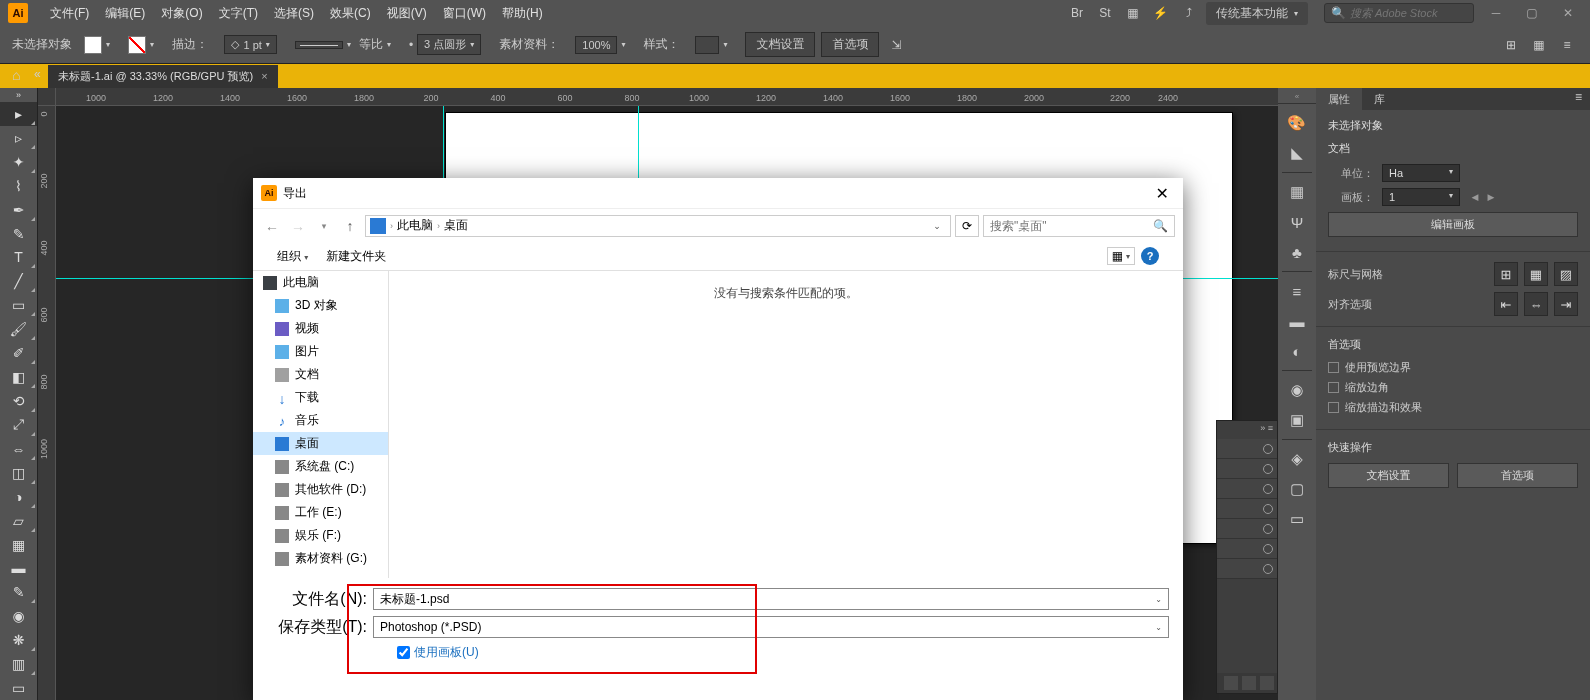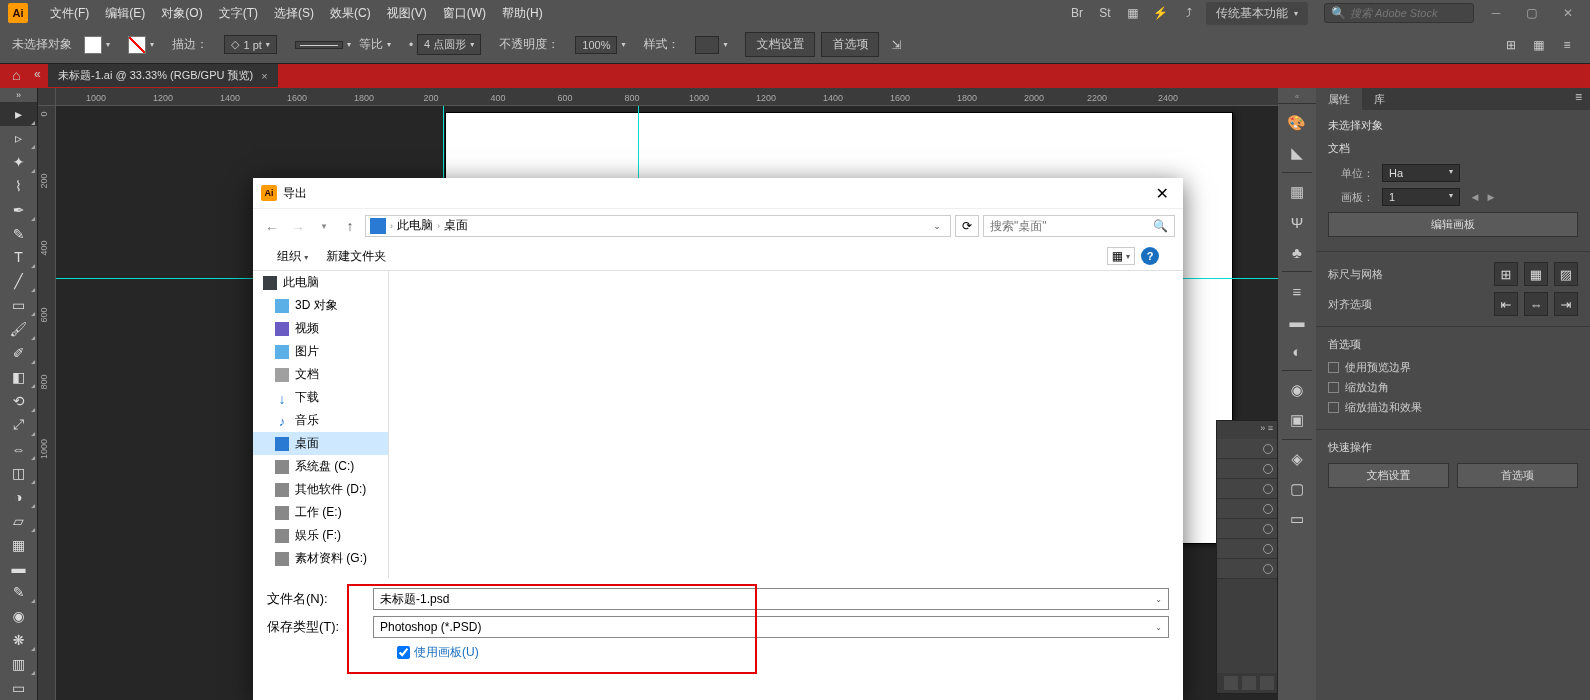--- a/index.html
+++ b/index.html
@@ -25,21 +25,21 @@
 .swatch-none::after{ content:""; position:absolute; left:0; top:0; right:0; bottom:0; background: linear-gradient(to top right, transparent 45%, red 45%, red 55%, transparent 55%);}
 .cb-group { display: flex; align-items: center; gap: 4px; margin-right: 18px; }
 .cb-dd { background: #454545; border: 1px solid #2a2a2a; padding: 2px 6px; font-size: 11px; display: flex; align-items: center; gap: 4px; }
 .chev { font-size: 8px; color: #ccc; }
 .line-preview { width: 48px; height: 8px; background:#444; border:1px solid #2a2a2a; position:relative; padding:0;}
 .line-preview::after{content:""; position:absolute; left:4px; right:4px; top:3px; height:1px; background:#ccc;}
 .cb-btn { background: #454545; border: 1px solid #2a2a2a; padding: 3px 10px; font-size: 12px; color: #ccc; }
 .controlbar-right { margin-left: auto; display: flex; gap: 6px;}
 
 
-.tabstrip { background: #b91c1c; height: 24px; display: flex; align-items: flex-start; padding-left: 48px;}
+.tabstrip { background: #eab308; height: 24px; display: flex; align-items: center; padding-left: 48px;}
 .doc-tab { background: #333; color: #ddd; padding: 4px 10px; font-size: 11px; display: flex; align-items: center; gap: 8px;}
 .close-x { font-size: 11px; color: #aaa; }
 .home-icon { position: absolute; left: 12px; top: 67px; color: #ccc; font-size: 14px; }
 .arrange-icon { position: absolute; left: 34px; top: 67px; color: #ccc; font-size: 12px; }
 
 
 .main { position: absolute; top: 88px; left: 0; right: 0; bottom: 0; display: flex;}
 .toolbox { width: 38px; background: #535353; display: flex; flex-direction: column; border-right: 1px solid #222;}
 .tool { height: 24px; display: flex; align-items: center; justify-content: center; color: #ddd; font-size: 14px; position: relative;}
 .tool.sel { background: #333; }
@@ -127,21 +127,21 @@
 .ic-vid{ background:#6b5cc4;}
 .ic-img{ background:#5cb0e8;}
 .ic-doc{ background:#a0a0a0;}
 .ic-dl{ color:#2a7ad4; font-size:14px; text-align:center;}
 .ic-mus{ color:#2a7ad4; font-size:13px; text-align:center;}
 .ic-desk{ background:#2a7ad4;}
 .ic-disk{ background:#888;}
 .dlg-files { flex: 1; display: flex; align-items:flex-start; justify-content: center; padding-top: 14px; color: #444; font-size: 12px;}
 .dlg-bottom { padding: 10px 14px 6px; }
 .field-row { display: flex; align-items: center; margin-bottom: 6px;}
-.field-row label { width: 106px; padding-right: 6px; font-size: 13px;}
+.field-row label { width: 106px; text-align: right; padding-right: 6px; font-size: 16px;}
 .field-row .fld-input { flex: 1; border: 1px solid #888; height: 22px; padding: 2px 6px; font-size: 12px; display:flex; align-items:center; justify-content:space-between; background:#fff;}
 .red-box { position: absolute; border: 2px solid #e00000; pointer-events:none;}
 .chk-row{ display:flex; align-items:center; gap:4px; font-size:12px; padding-left:130px; margin-top:4px;}
 .chk-row input{ margin:0;}
 .radio-row{ display:flex; align-items:center; gap:4px; font-size:12px; padding-left:130px; margin-top:3px;}
 .blue-txt{ color:#1a6fbf;}
 </style>
 </head>
 <body>
 
@@ -196,26 +196,26 @@
   </div>
   <div class="cb-group">
     <div class="cb-dd line-preview"></div>
       <span class="chev">▾</span>
     <span style="margin-left:4px;">等比</span>
       <span class="chev">▾</span>
   </div>
   <div class="cb-group">
     <span>•</span>
     <div class="cb-dd">
-        <span>4 点圆形</span>
+        <span>3 点圆形</span>
         <span class="chev">▾</span>
       </div>
   </div>
   <div class="cb-group">
-    <span class="cb-label">不透明度：</span>
+    <span class="cb-label">素材资料：</span>
     <div class="cb-dd">
         <span>100%</span>
       </div>
       <span class="chev">▾</span>
   </div>
   <div class="cb-group">
     <span class="cb-label">样式：</span>
     <div class="cb-dd" style="width:24px;height:18px;"></div>
       <span class="chev">▾</span>
   </div>
@@ -281,21 +281,21 @@
           <div class="tick-label" style="left: 375px;">200</div>
           <div class="tick-label" style="left: 442px;">400</div>
           <div class="tick-label" style="left: 509px;">600</div>
           <div class="tick-label" style="left: 576px;">800</div>
           <div class="tick-label" style="left: 643px;">1000</div>
           <div class="tick-label" style="left: 710px;">1200</div>
           <div class="tick-label" style="left: 777px;">1400</div>
           <div class="tick-label" style="left: 844px;">1600</div>
           <div class="tick-label" style="left: 911px;">1800</div>
           <div class="tick-label" style="left: 978px;">2000</div>
-          <div class="tick-label" style="left: 1041px;">2200</div>
+          <div class="tick-label" style="left: 1064px;">2200</div>
           <div class="tick-label" style="left: 1112px;">2400</div>
         </div>
       </div>
     <div class="v-ruler" id="vruler">
         <div class="v-tick-label" style="top: 8px;">0</div>
         <div class="v-tick-label" style="top: 75px;">200</div>
         <div class="v-tick-label" style="top: 142px;">400</div>
         <div class="v-tick-label" style="top: 209px;">600</div>
         <div class="v-tick-label" style="top: 276px;">800</div>
         <div class="v-tick-label" style="top: 343px;">1000</div>
@@ -504,20 +504,23 @@
         </div>
         <div class="tree-item">
           <span class="ti-ic ic-disk"></span>
           <span>娱乐 (F:)</span>
         </div>
         <div class="tree-item">
           <span class="ti-ic ic-disk"></span>
           <span>素材资料 (G:)</span>
         </div>
       </div>
+    <div class="dlg-files">
+      <span>没有与搜索条件匹配的项。</span>
+    </div>
   </div>
   <div class="dlg-bottom">
     <div class="field-row">
       <label>文件名(N):</label>
       <div class="fld-input">
           <span>未标题-1.psd</span>
           <span class="chev" style="color:#555">⌄</span>
         </div>
     </div>
     <div class="field-row">

